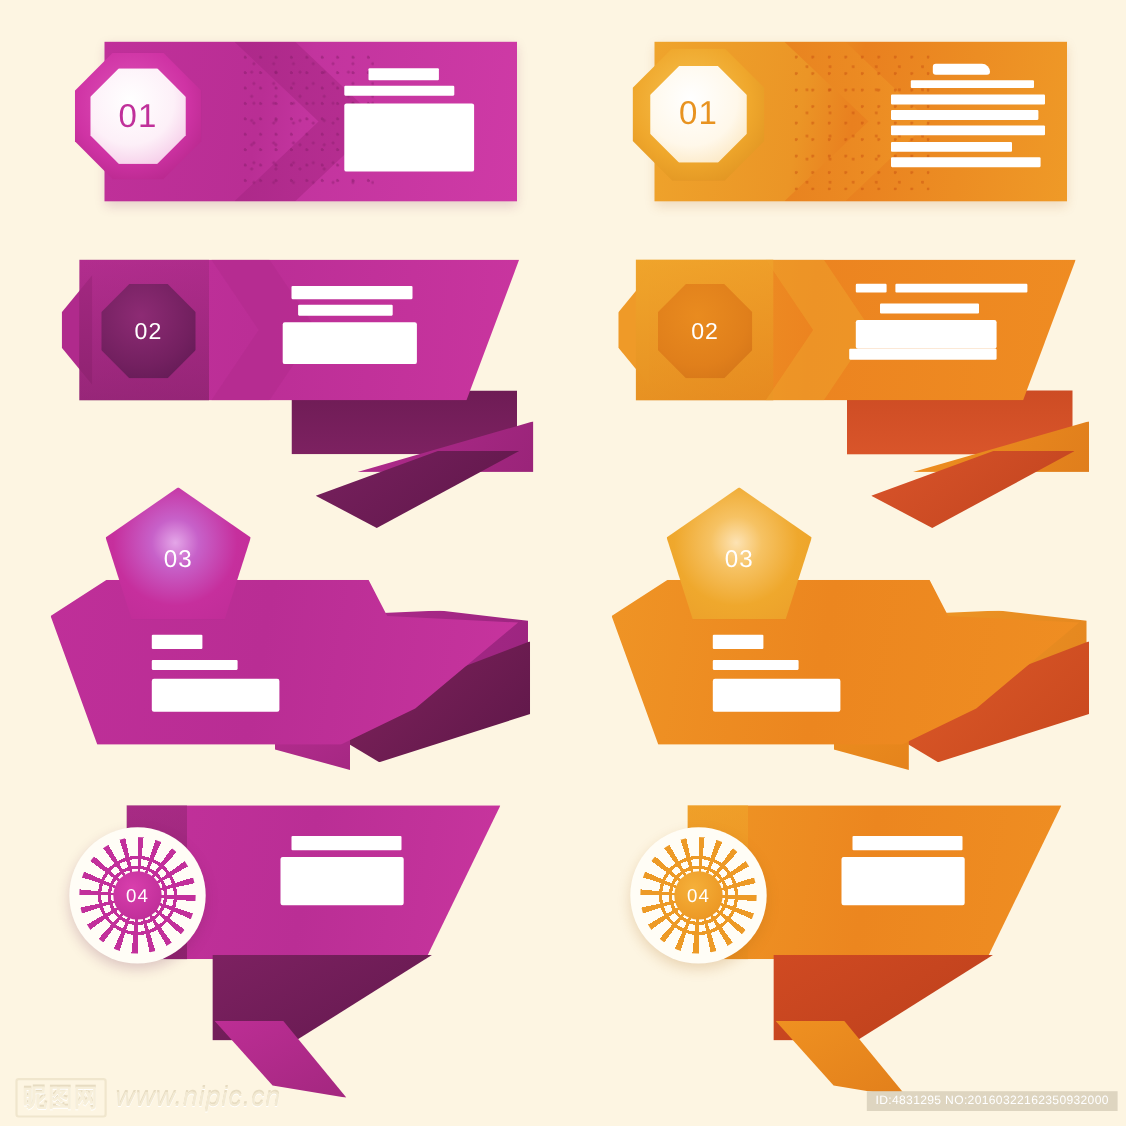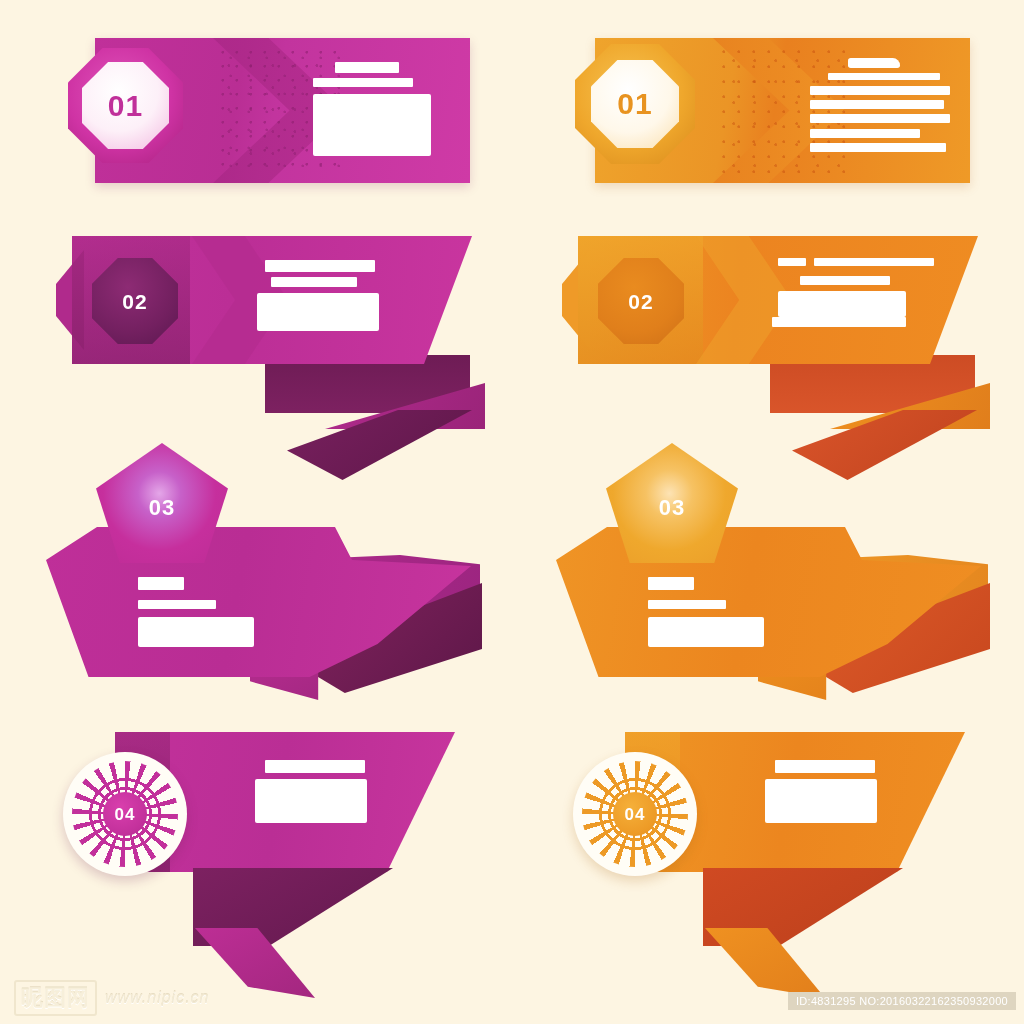--- a/index.html
+++ b/index.html
@@ -16,21 +16,21 @@
   .banner{position:absolute;}
 
   
   .badge{
     position:absolute;
     display:flex;align-items:center;justify-content:center;
     z-index:40;
   }
   .badge-num{
     position:relative;z-index:5;
-    font-weight:bold;
+    font-weight:normal;
     letter-spacing:1px;
     line-height:1;
     user-select:none;
   }
 
   
   .oct{
     clip-path:polygon(30% 0%,70% 0%,100% 30%,100% 70%,70% 100%,30% 100%,0% 70%,0% 30%);
   }
   .pent{
@@ -53,21 +53,21 @@
     display:flex;align-items:center;gap:8px;
     font-weight:bold;
     z-index:60;
   }
   #watermark-logo .cn-mark{
     border:2px solid #f0e6cd;
     padding:1px 5px;border-radius:3px;
     color:#f7efda;
   }
   #watermark-logo .url{
-    font-style:italic;font-weight:normal;font-size:16px;
+    font-style:italic;font-weight:normal;font-size:24px;
     color:#f2e9d2;
   }
   #watermark-id{
     position:absolute;right:8px;bottom:14px;
     background:#ded5c0;
     color:#ffffff;
     font-size:11px;
     padding:3px 8px;
     letter-spacing:.3px;
     z-index:60;

